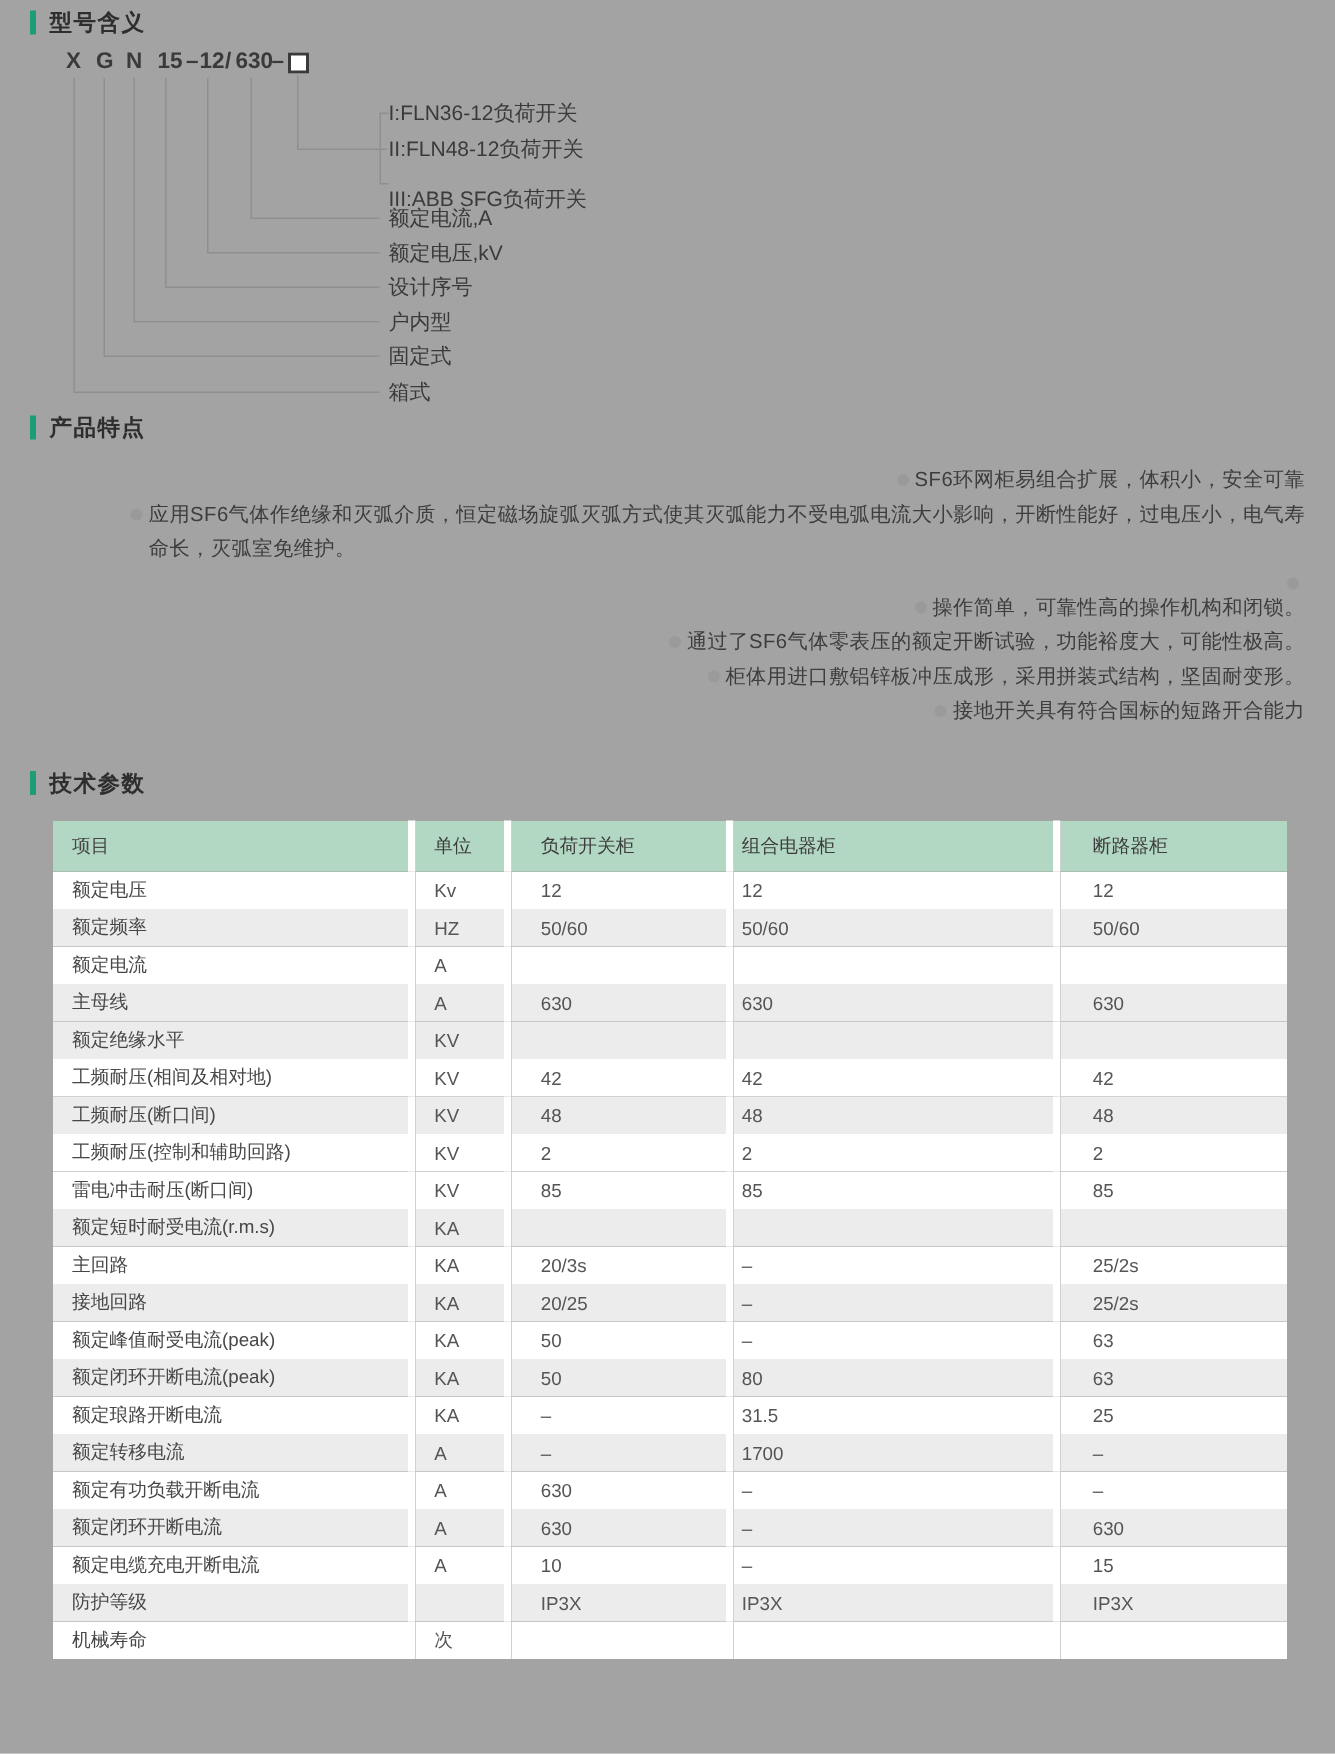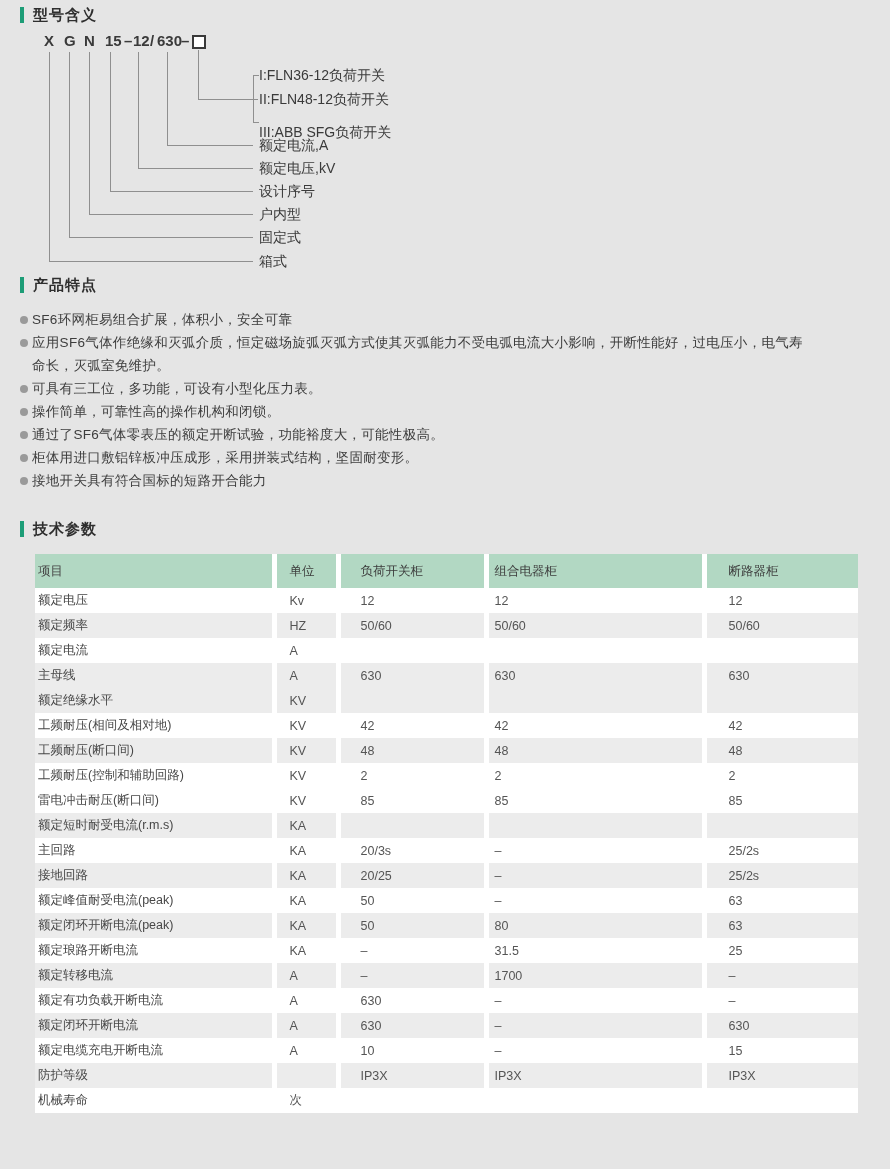--- a/index.html
+++ b/index.html
@@ -1,50 +1,50 @@
 <!DOCTYPE html>
 <html><head>
 <meta charset="utf-8">
 <style>
   html,body{margin:0;padding:0;background:#fff;}
   body{
     width:890px;height:1169px;overflow:hidden;
     font-family:"Liberation Sans","DejaVu Sans",sans-serif;
     color:#3d3d3d;-webkit-font-smoothing:antialiased;
   }
-  .page{position:relative;width:890px;height:1169px;background:#e5e5e5;}
+  .page{position:relative;width:890px;height:1169px;background:#a3a3a3;}
 
   
   .sec-head{display:flex;align-items:center;margin-left:20px;height:18px;}
   .sec-bar{width:4px;height:16px;background:#1d9d77;flex:0 0 4px;}
   .sec-title{margin-left:9px;font-size:15px;font-weight:bold;color:#2e2e2e;letter-spacing:1px;}
 
   
   .diagram{position:relative;height:238px;margin-top:8px;font-size:14px;color:#3f3f3f;}
   .dg-code{position:absolute;top:0;font-size:15px;font-weight:bold;color:#3a3a3a;}
   .dg-box{position:absolute;top:3px;left:192px;width:10px;height:10px;border:2px solid #3a3a3a;background:#fff;}
   .vline{position:absolute;width:0;border-left:1px solid #8f8f8f;}
   .hline{position:absolute;height:0;border-top:1px solid #8f8f8f;}
   .dg-label{position:absolute;left:259px;height:16px;line-height:16px;font-size:14px;color:#3a3a3a;white-space:nowrap;}
 
   
   .features{margin:14px 20px 0 20px;}
-  .feat{display:flex;align-items:flex-start;font-size:13.5px;line-height:23px;color:#3d3d3d;}
+  .feat{display:flex;align-items:flex-start;font-size:13.5px;line-height:23px;color:#3d3d3d;justify-content:flex-end;}
   .feat-dot{flex:0 0 8px;width:8px;height:8px;border-radius:50%;background:#9a9a9a;margin:8px 4px 0 0;}
   .feat-text{white-space:pre-line;letter-spacing:0.3px;}
 
   
   .specs{margin:16px 32px 0 35px;border-collapse:collapse;table-layout:fixed;width:823px;font-size:12.5px;}
   .specs th,.specs td{border-right:5px solid #fff;overflow:hidden;white-space:nowrap;font-weight:normal;text-align:left;}
   .specs th:last-child,.specs td:last-child{border-right:none;}
   .specs thead th{background:#b2d8c3;height:32px;color:#3c3c3c;}
   .specs tbody td{height:23px;color:#555;}
   .specs tr.even td{background:#ececec;}
   .specs tr.odd td{background:#ffffff;}
-  .specs th:nth-child(1),.specs td:nth-child(1){padding-left:3px;color:#474747;}
+  .specs th:nth-child(1),.specs td:nth-child(1){padding-left:13px;color:#474747;}
   .specs th:nth-child(2),.specs td:nth-child(2){padding-left:13px;}
   .specs th:nth-child(3),.specs td:nth-child(3){padding-left:20px;}
   .specs th:nth-child(4),.specs td:nth-child(4){padding-left:6px;}
   .specs th:nth-child(5),.specs td:nth-child(5){padding-left:22px;}
 </style>
 </head>
 <body>
 
 <div class="page">
 
@@ -105,21 +105,20 @@
         <span class="feat-dot"></span>
         <span class="feat-text">SF6环网柜易组合扩展，体积小，安全可靠</span>
       </div>
       <div class="feat">
         <span class="feat-dot"></span>
         <span class="feat-text">应用SF6气体作绝缘和灭弧介质，恒定磁场旋弧灭弧方式使其灭弧能力不受电弧电流大小影响，开断性能好，过电压小，电气寿
 命长，灭弧室免维护。</span>
       </div>
       <div class="feat">
         <span class="feat-dot"></span>
-        <span class="feat-text">可具有三工位，多功能，可设有小型化压力表。</span>
       </div>
       <div class="feat">
         <span class="feat-dot"></span>
         <span class="feat-text">操作简单，可靠性高的操作机构和闭锁。</span>
       </div>
       <div class="feat">
         <span class="feat-dot"></span>
         <span class="feat-text">通过了SF6气体零表压的额定开断试验，功能裕度大，可能性极高。</span>
       </div>
       <div class="feat">

